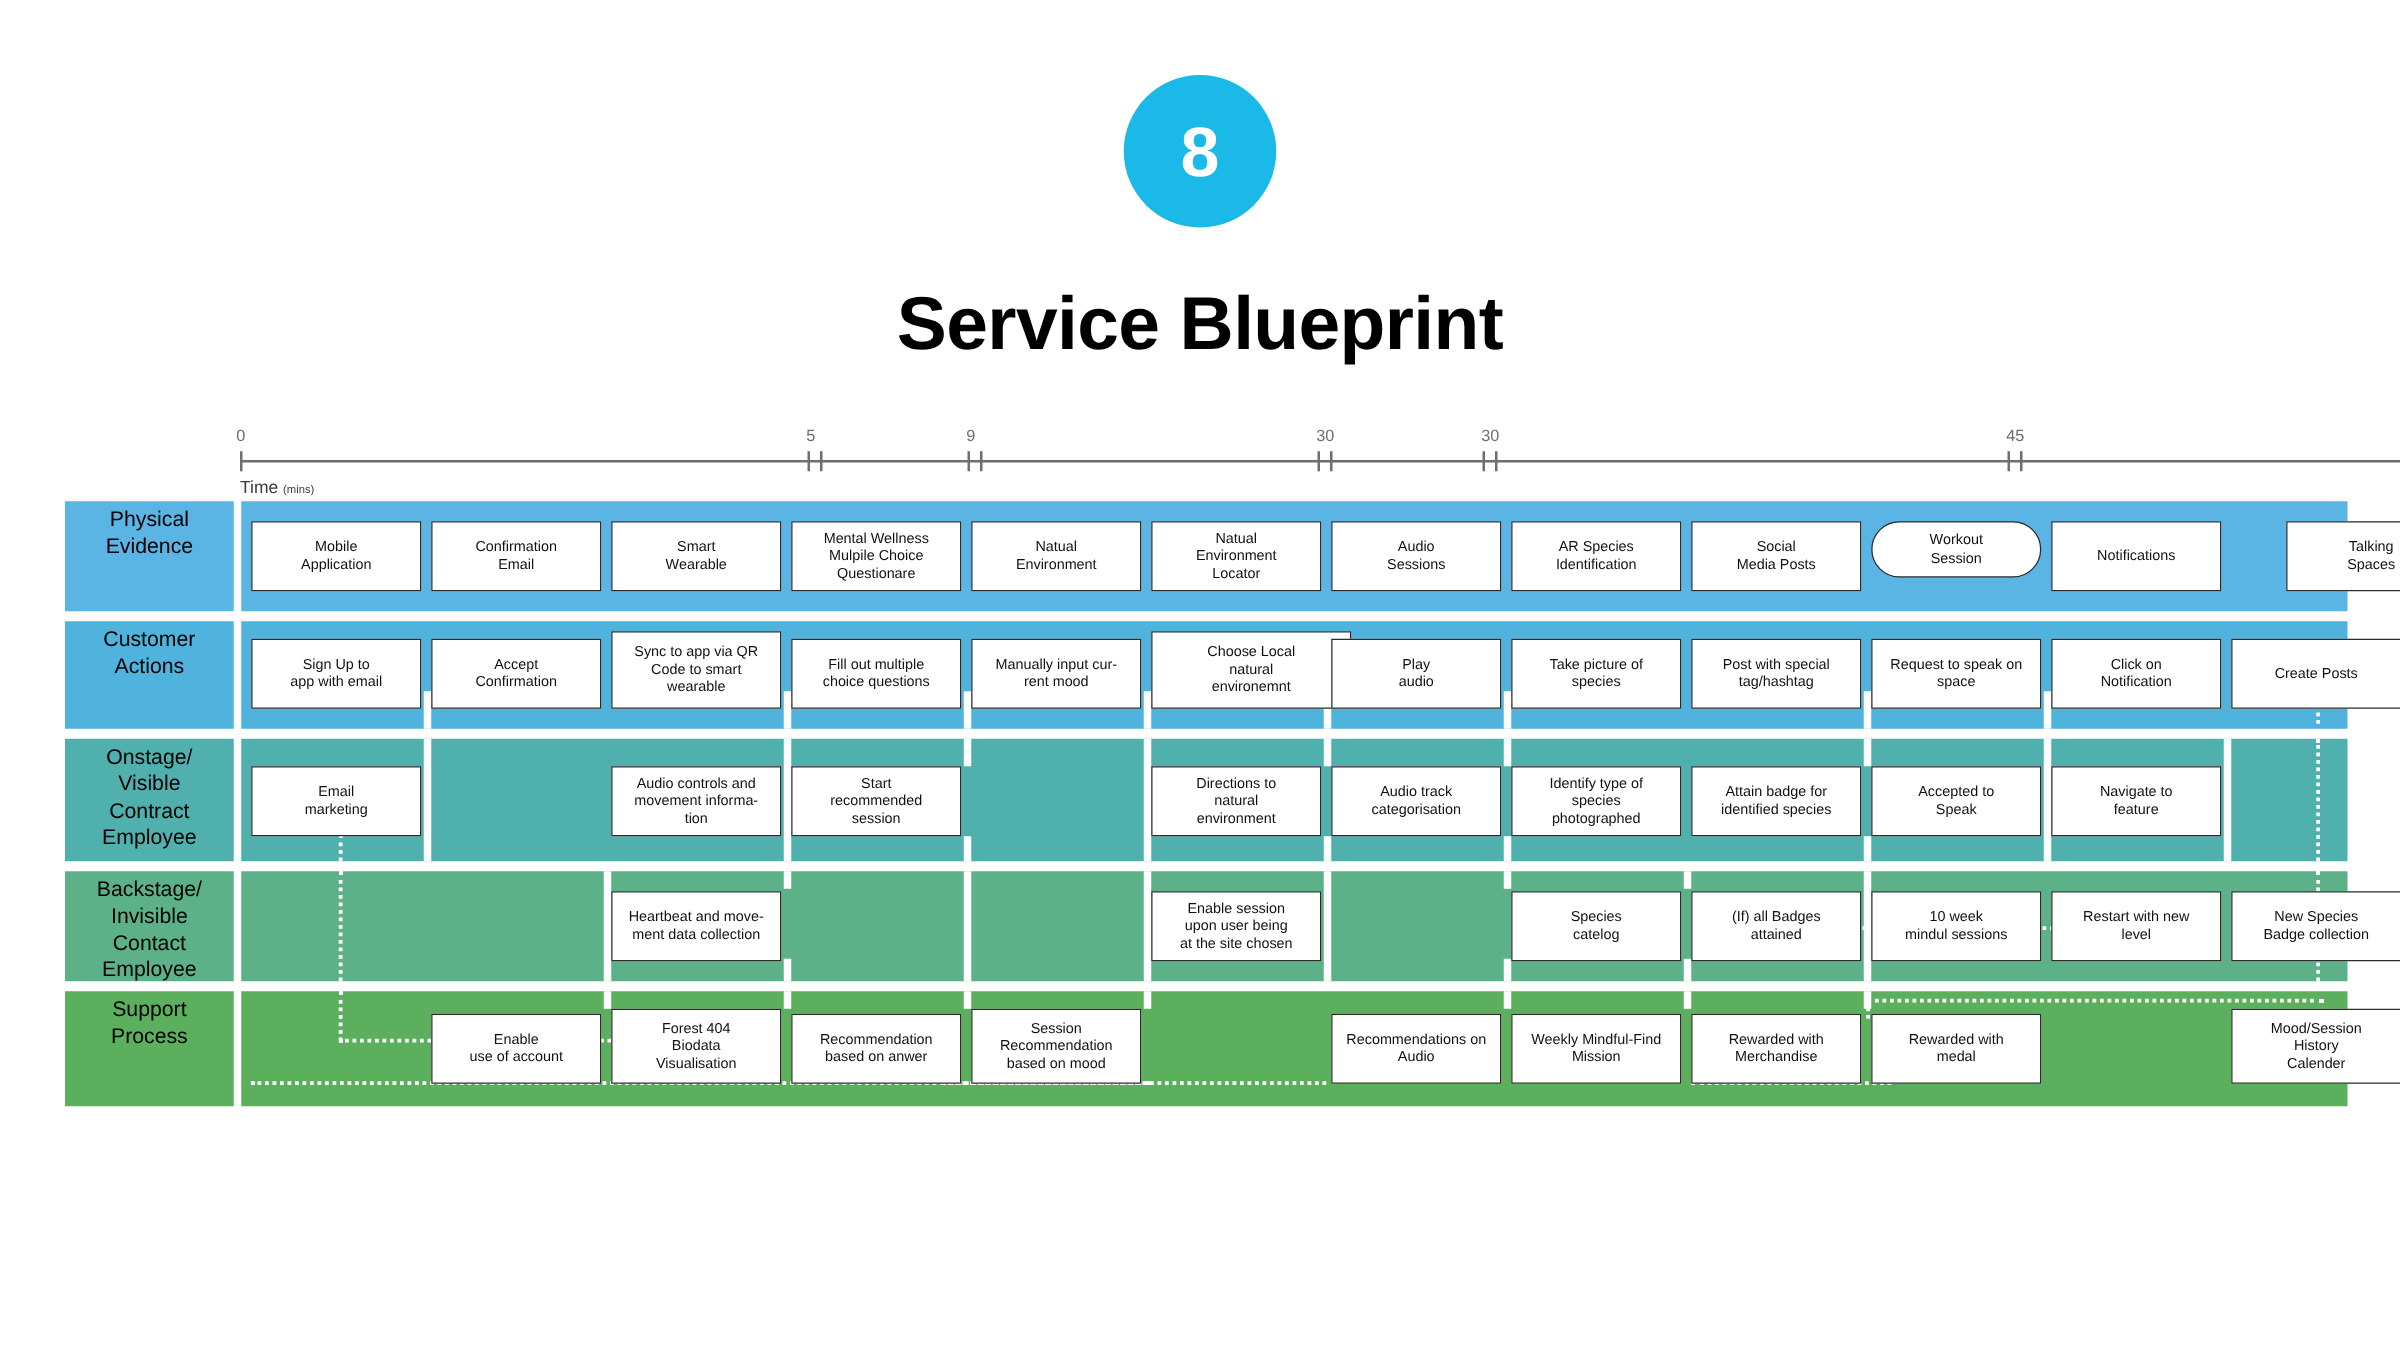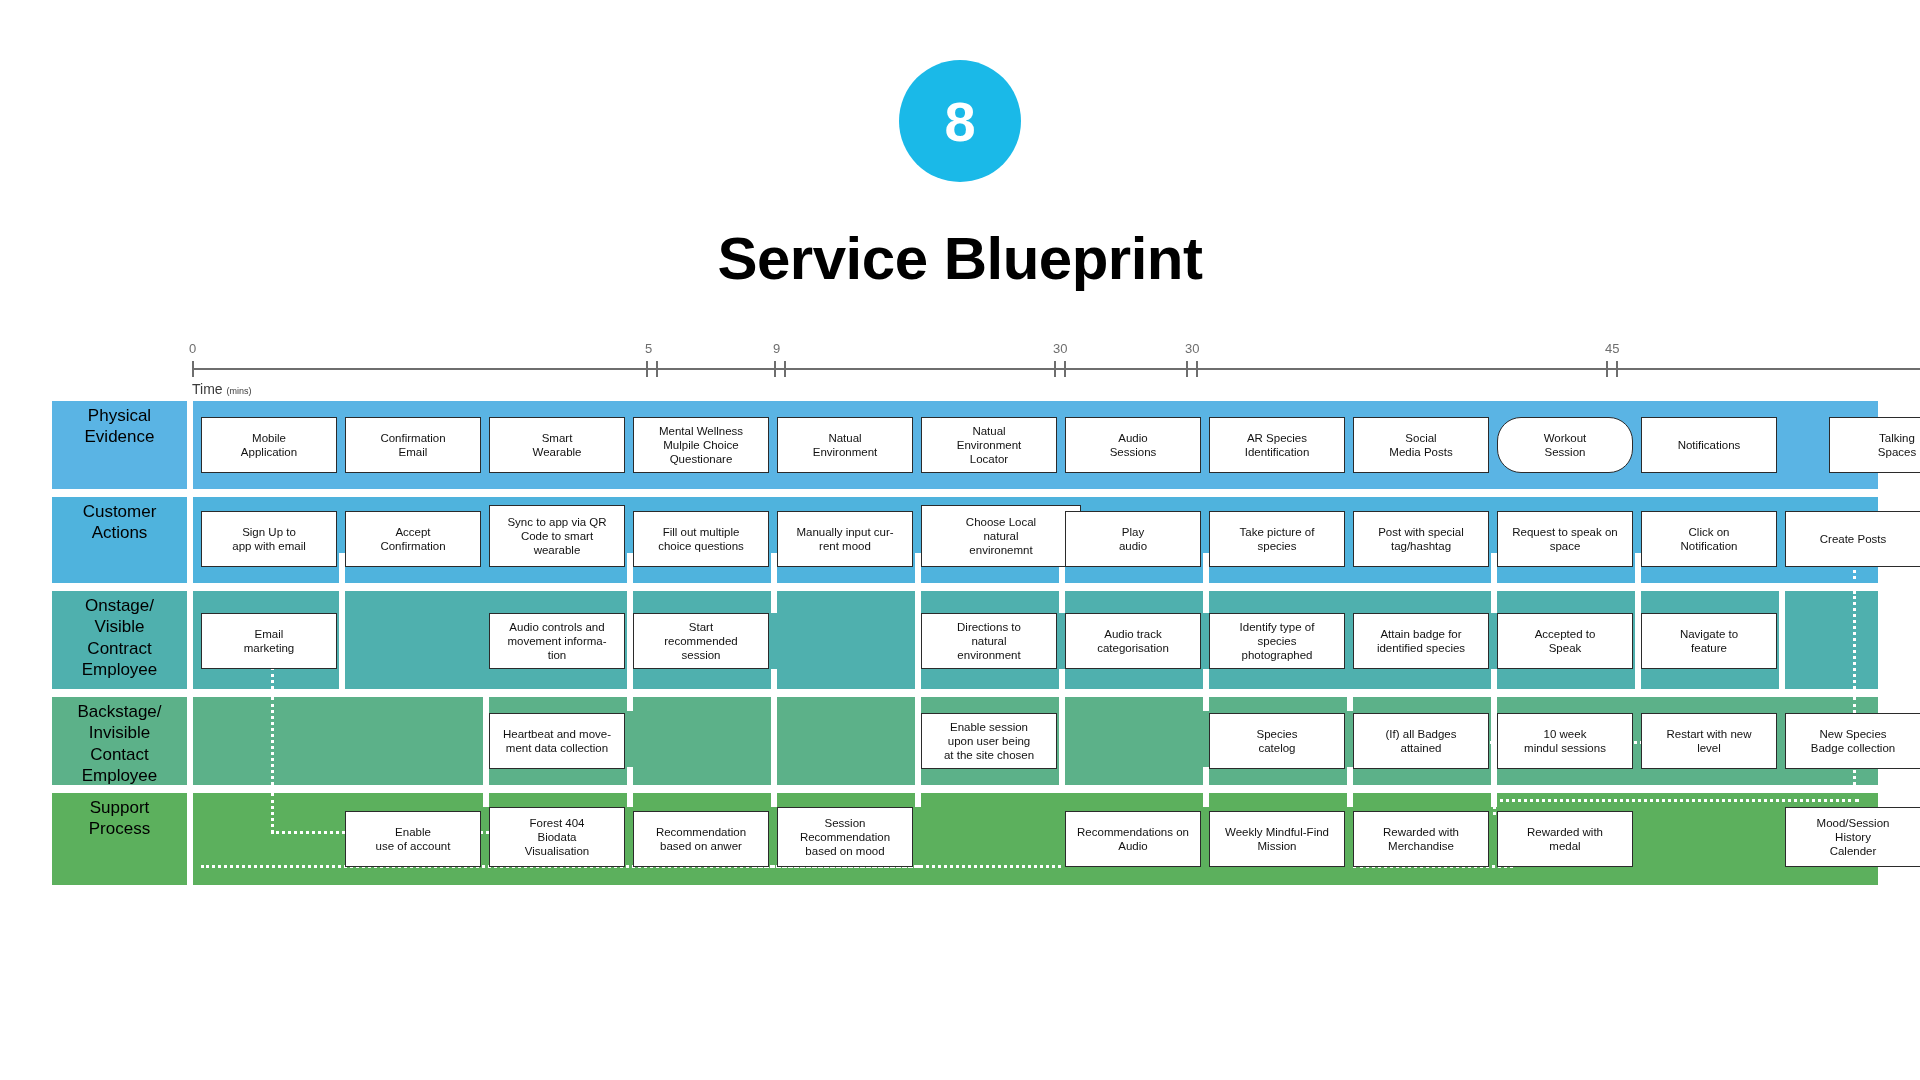--- a/index.html
+++ b/index.html
@@ -222,21 +222,21 @@
         <div class="row-boxes">
           <div class="cell" style="left:8px;  top:16px; width:136px; height:56px;">Mobile<br>Application</div>
           <div class="cell" style="left:152px;top:16px; width:136px; height:56px;">Confirmation<br>Email</div>
           <div class="cell" style="left:296px;top:16px; width:136px; height:56px;">Smart<br>Wearable</div>
           <div class="cell" style="left:440px;top:16px; width:136px; height:56px;">Mental Wellness<br>Mulpile Choice<br>Questionare</div>
           <div class="cell" style="left:584px;top:16px; width:136px; height:56px;">Natual<br>Environment</div>
           <div class="cell" style="left:728px;top:16px; width:136px; height:56px;">Natual<br>Environment<br>Locator</div>
           <div class="cell" style="left:872px;top:16px; width:136px; height:56px;">Audio<br>Sessions</div>
           <div class="cell" style="left:1016px;top:16px;width:136px; height:56px;">AR Species<br>Identification</div>
           <div class="cell" style="left:1160px;top:16px;width:136px; height:56px;">Social<br>Media Posts</div>
-          <div class="cell" style="left:1304px;top:16px;width:136px; height:56px;border-radius:24px;">Workout<br>Session</div>
+          <div class="cell" style="left:1304px;top:16px;width:136px; height:45px;border-radius:24px;">Workout<br>Session</div>
           <div class="cell" style="left:1448px;top:16px;width:136px; height:56px;">Notifications</div>
           <div class="cell" style="left:1592px;top:16px;width:136px; height:56px;margin-left:44px;">Talking<br>Spaces</div>
         </div>
       </div>
     </div>
 
     <div class="blueprint-row row-customer">
       <div class="row-label">
         <div>
           <div>Customer</div>

